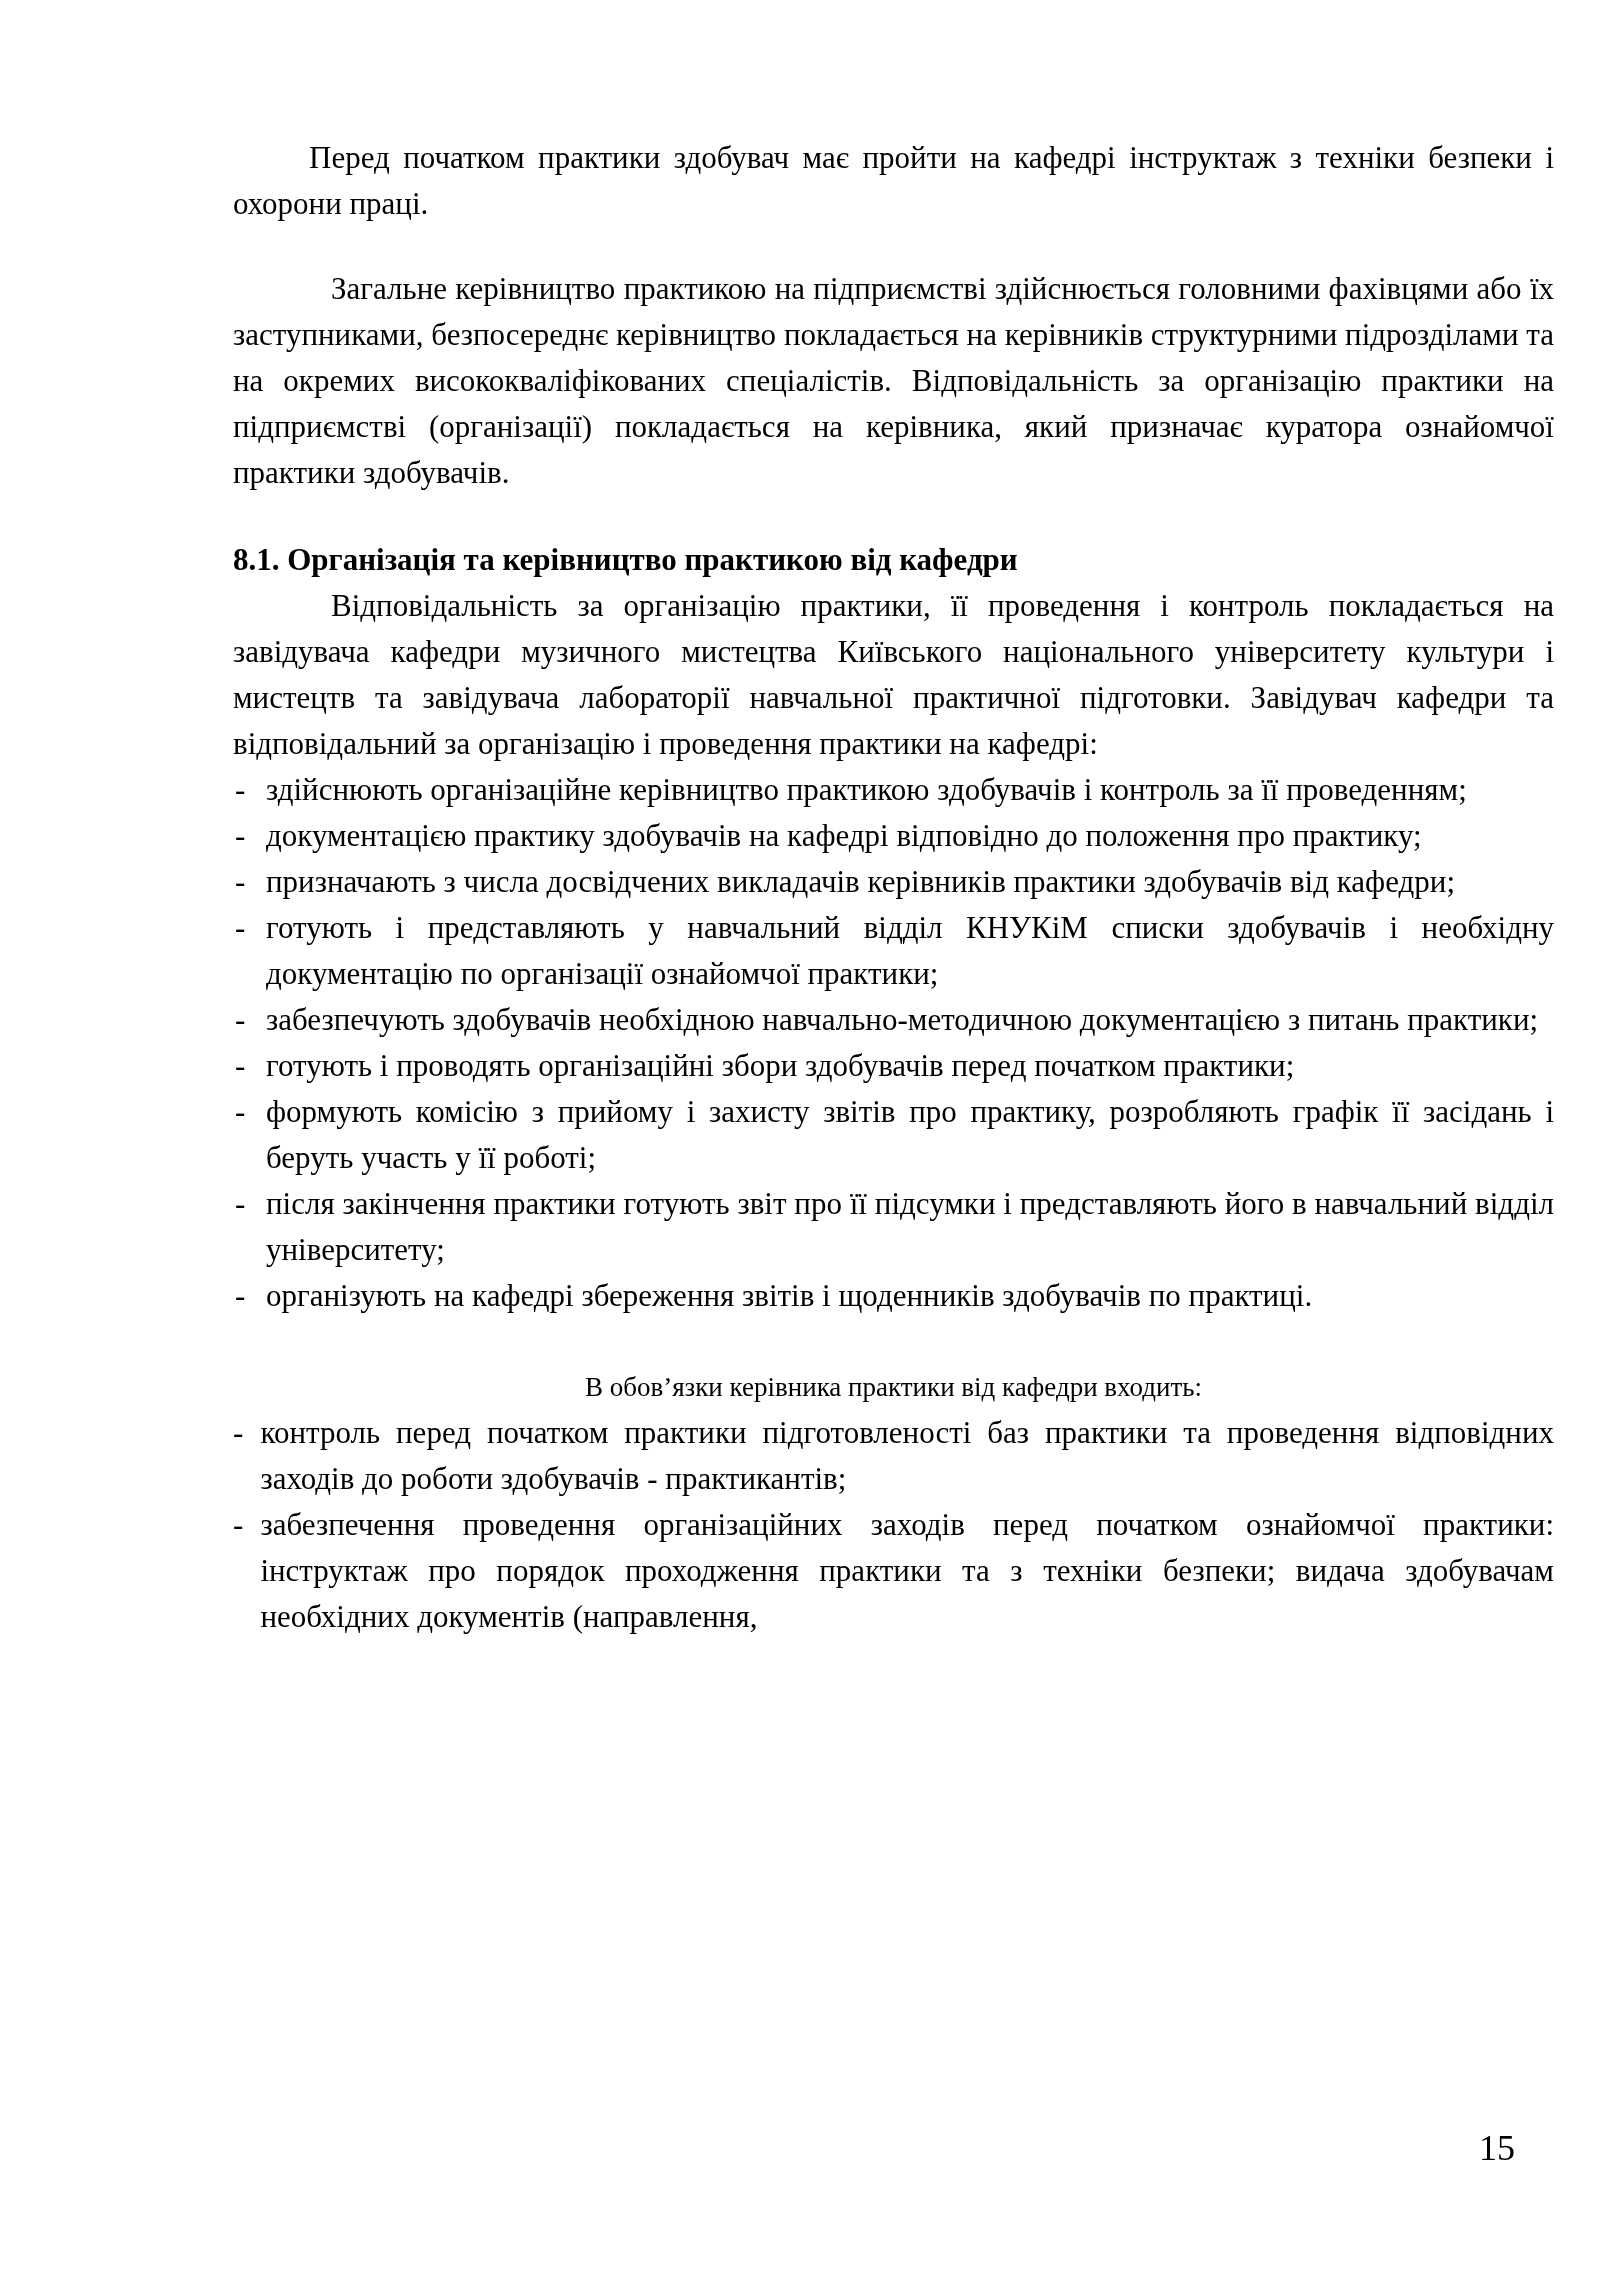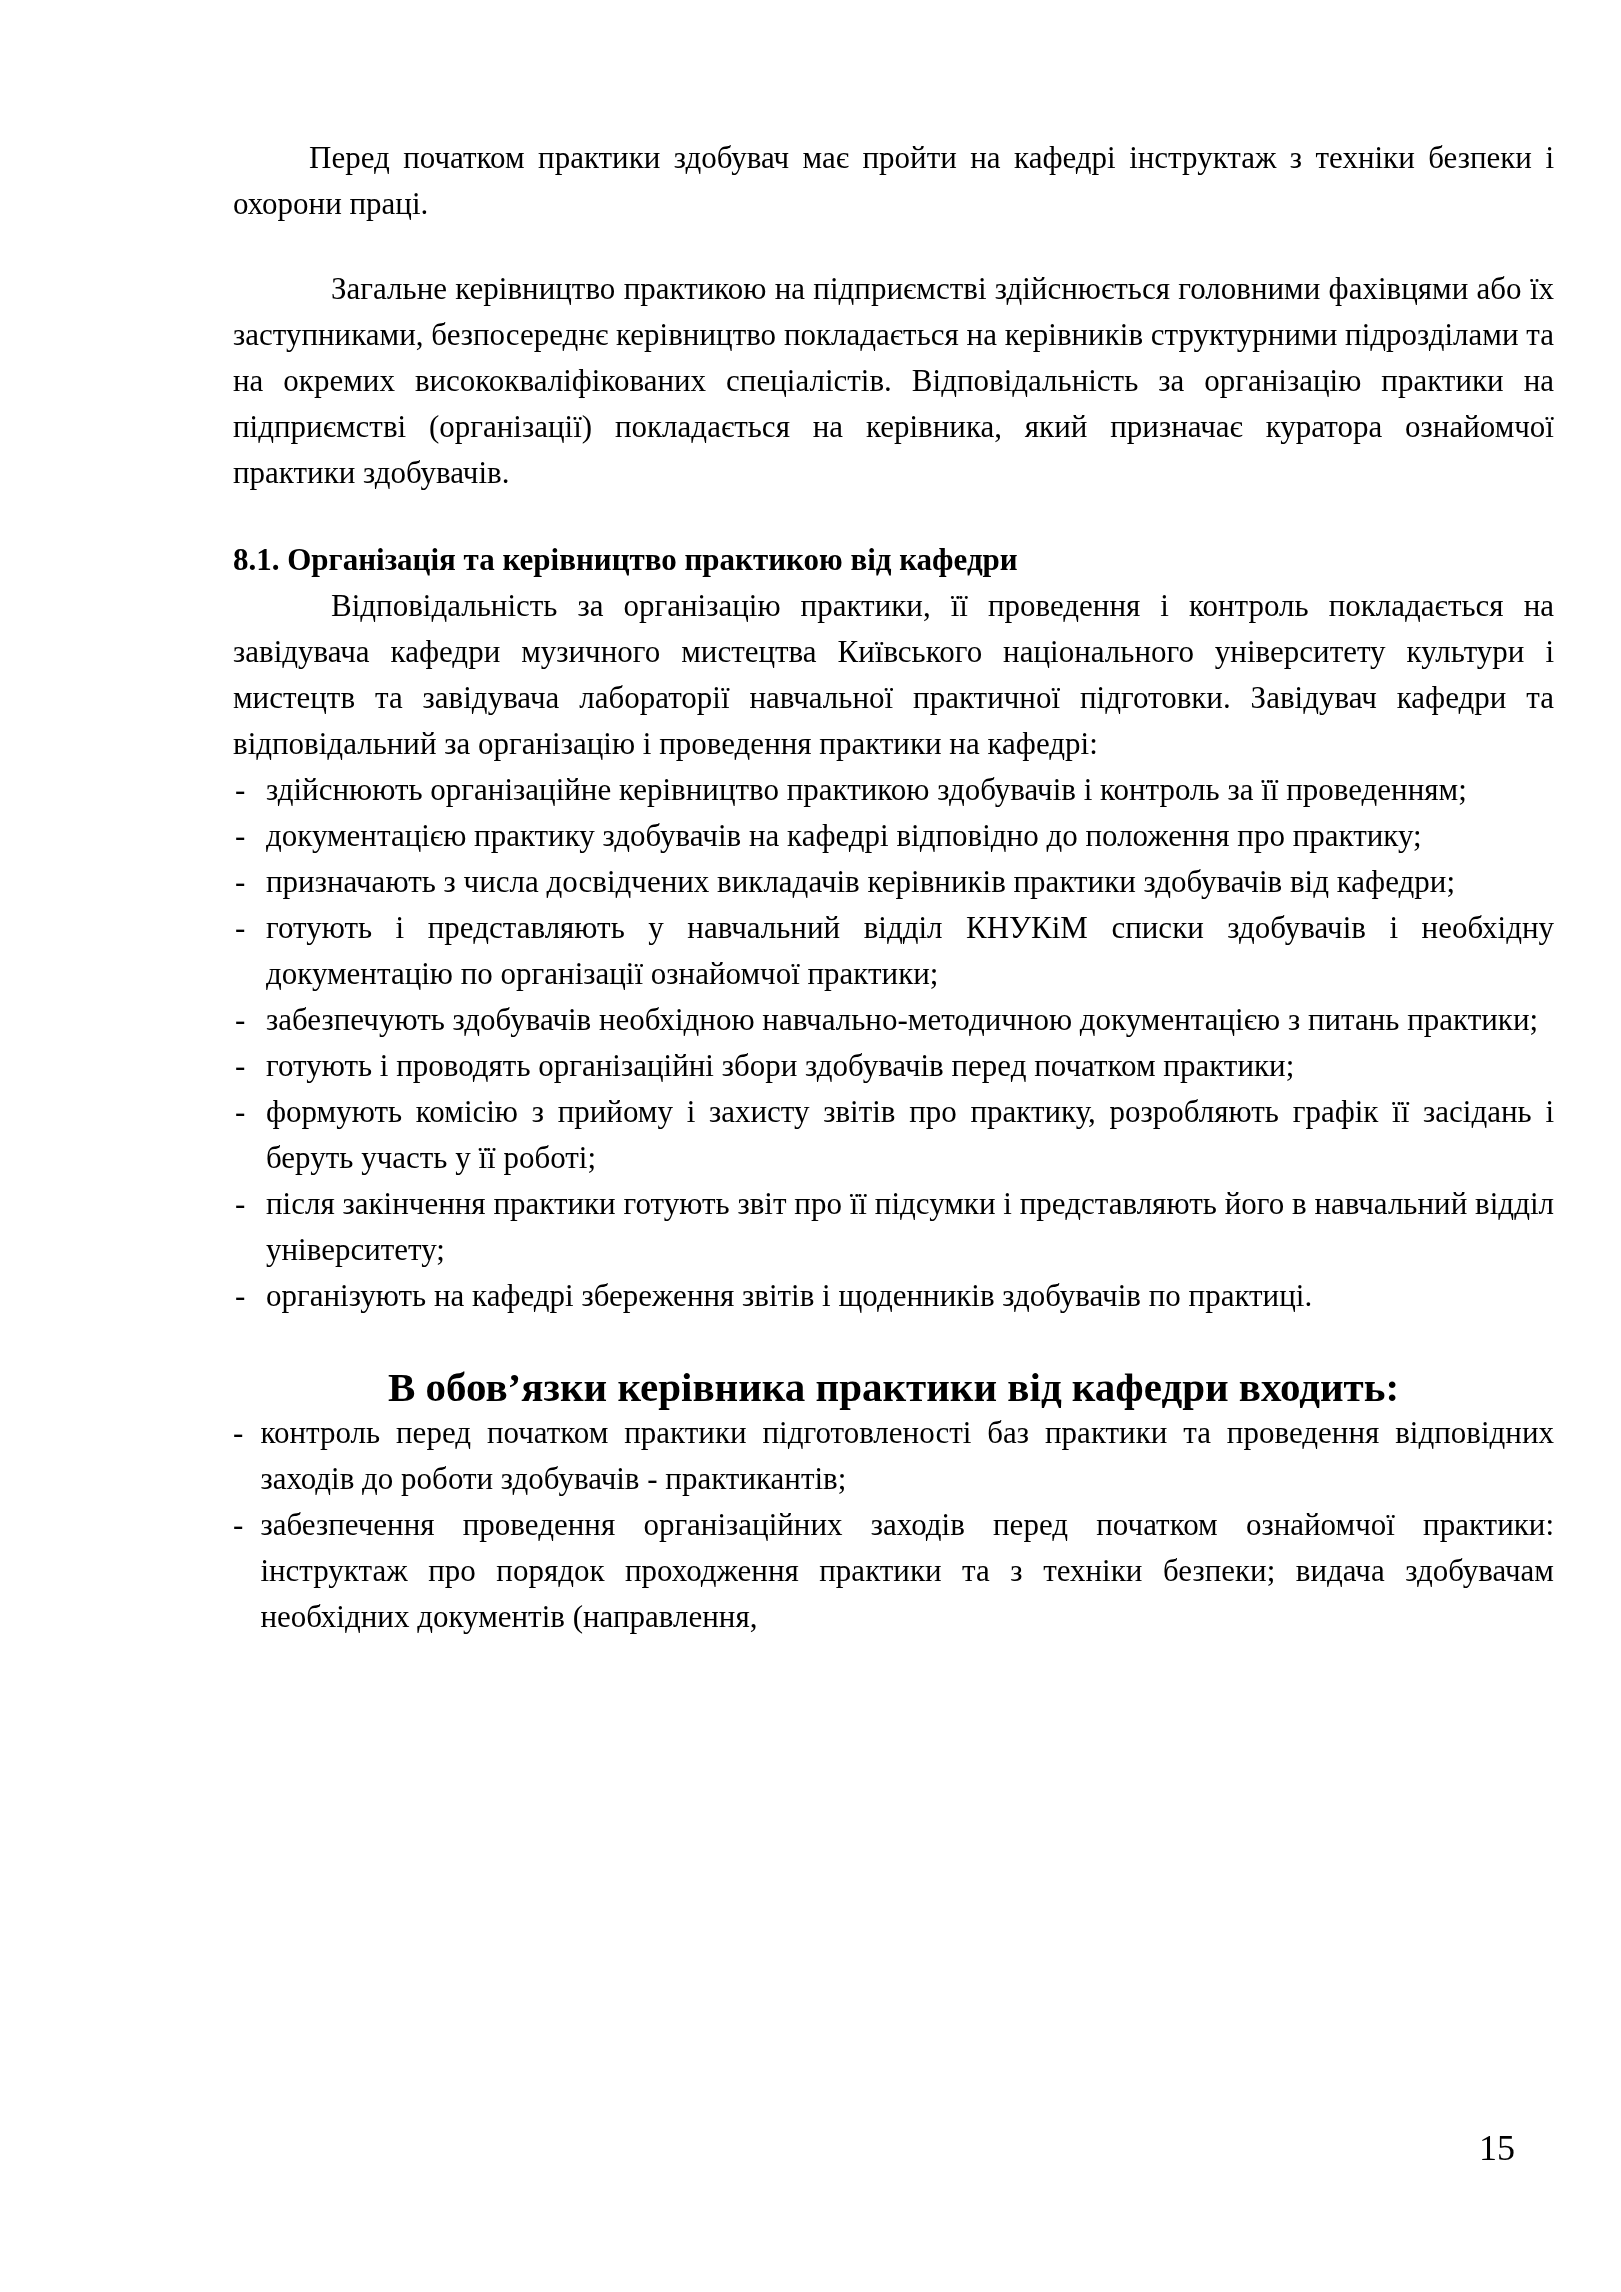--- a/index.html
+++ b/index.html
@@ -54,22 +54,22 @@
   .sub-heading {
     text-align: left;
     font-weight: bold;
     font-size: 31px;
     line-height: 46px;
     text-indent: 0;
     margin-top: 41px;
   }
   .inline-heading {
     text-align: center;
-    font-weight: bold;
-    font-size: 41px;
+    font-weight: normal;
+    font-size: 27px;
     line-height: 46px;
     text-indent: 0;
     margin-top: 45px;
   }
   .spacer-lg { height: 39px; }
 
   ul.dash-list {
     list-style: none;
     margin: 0;
     padding: 0;

